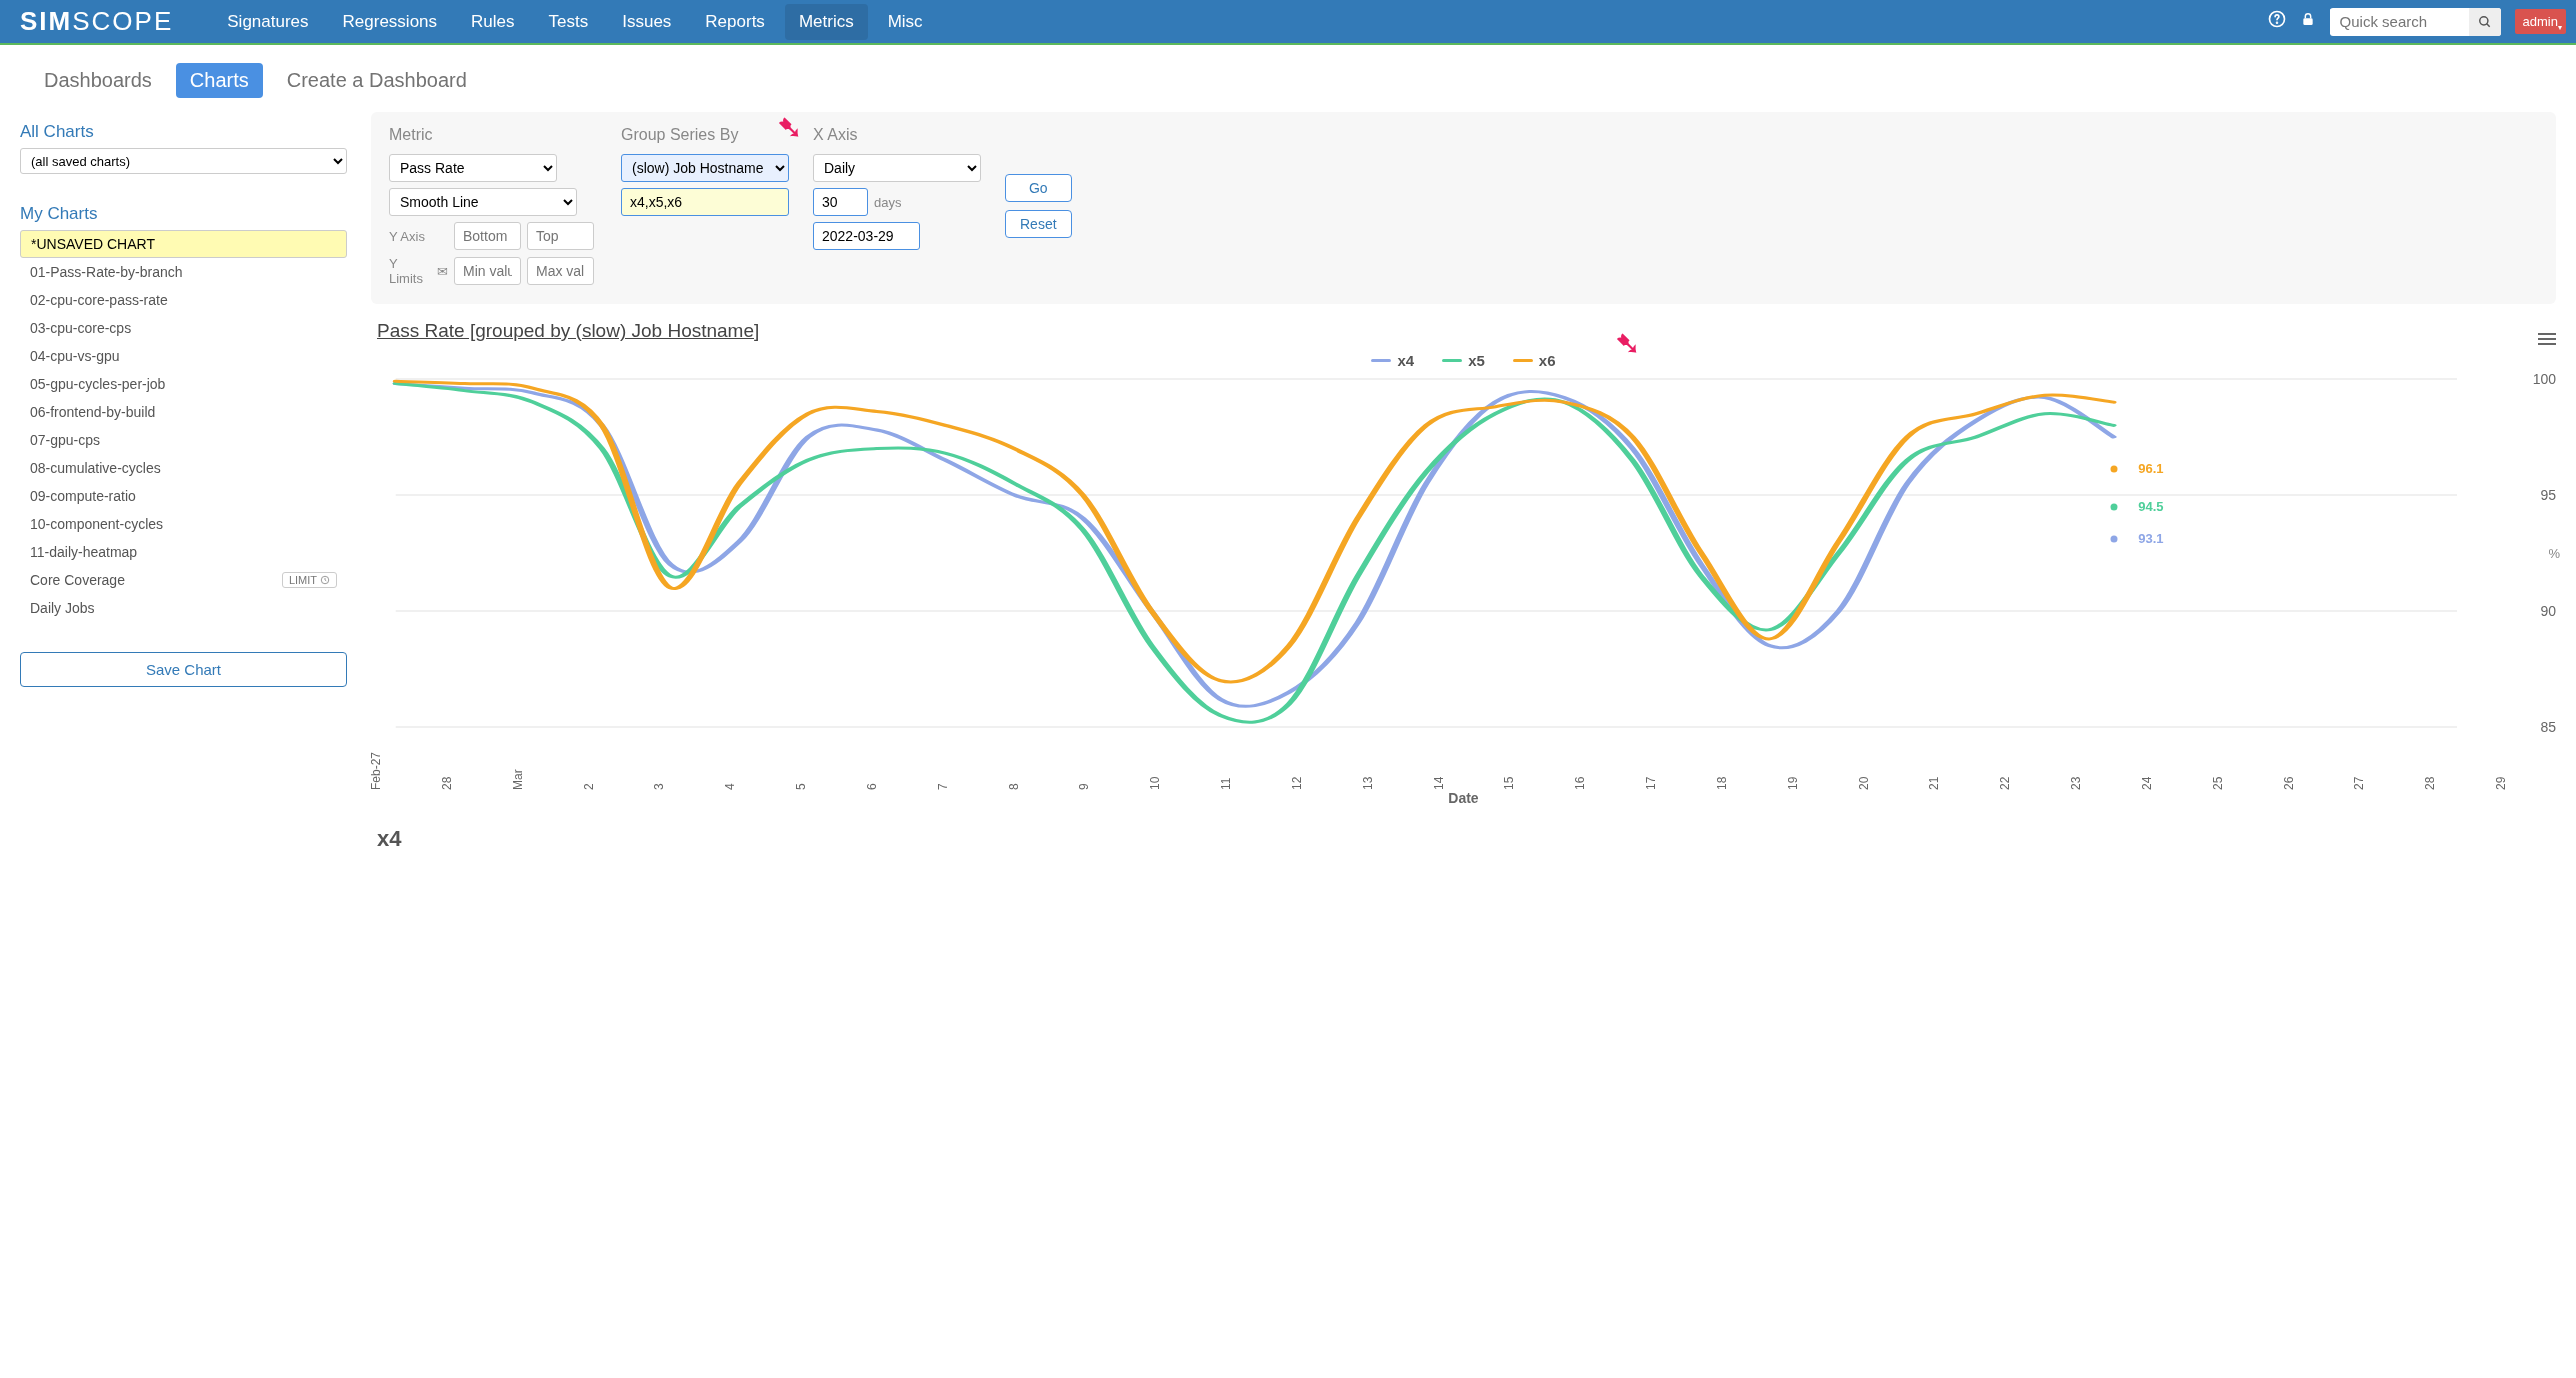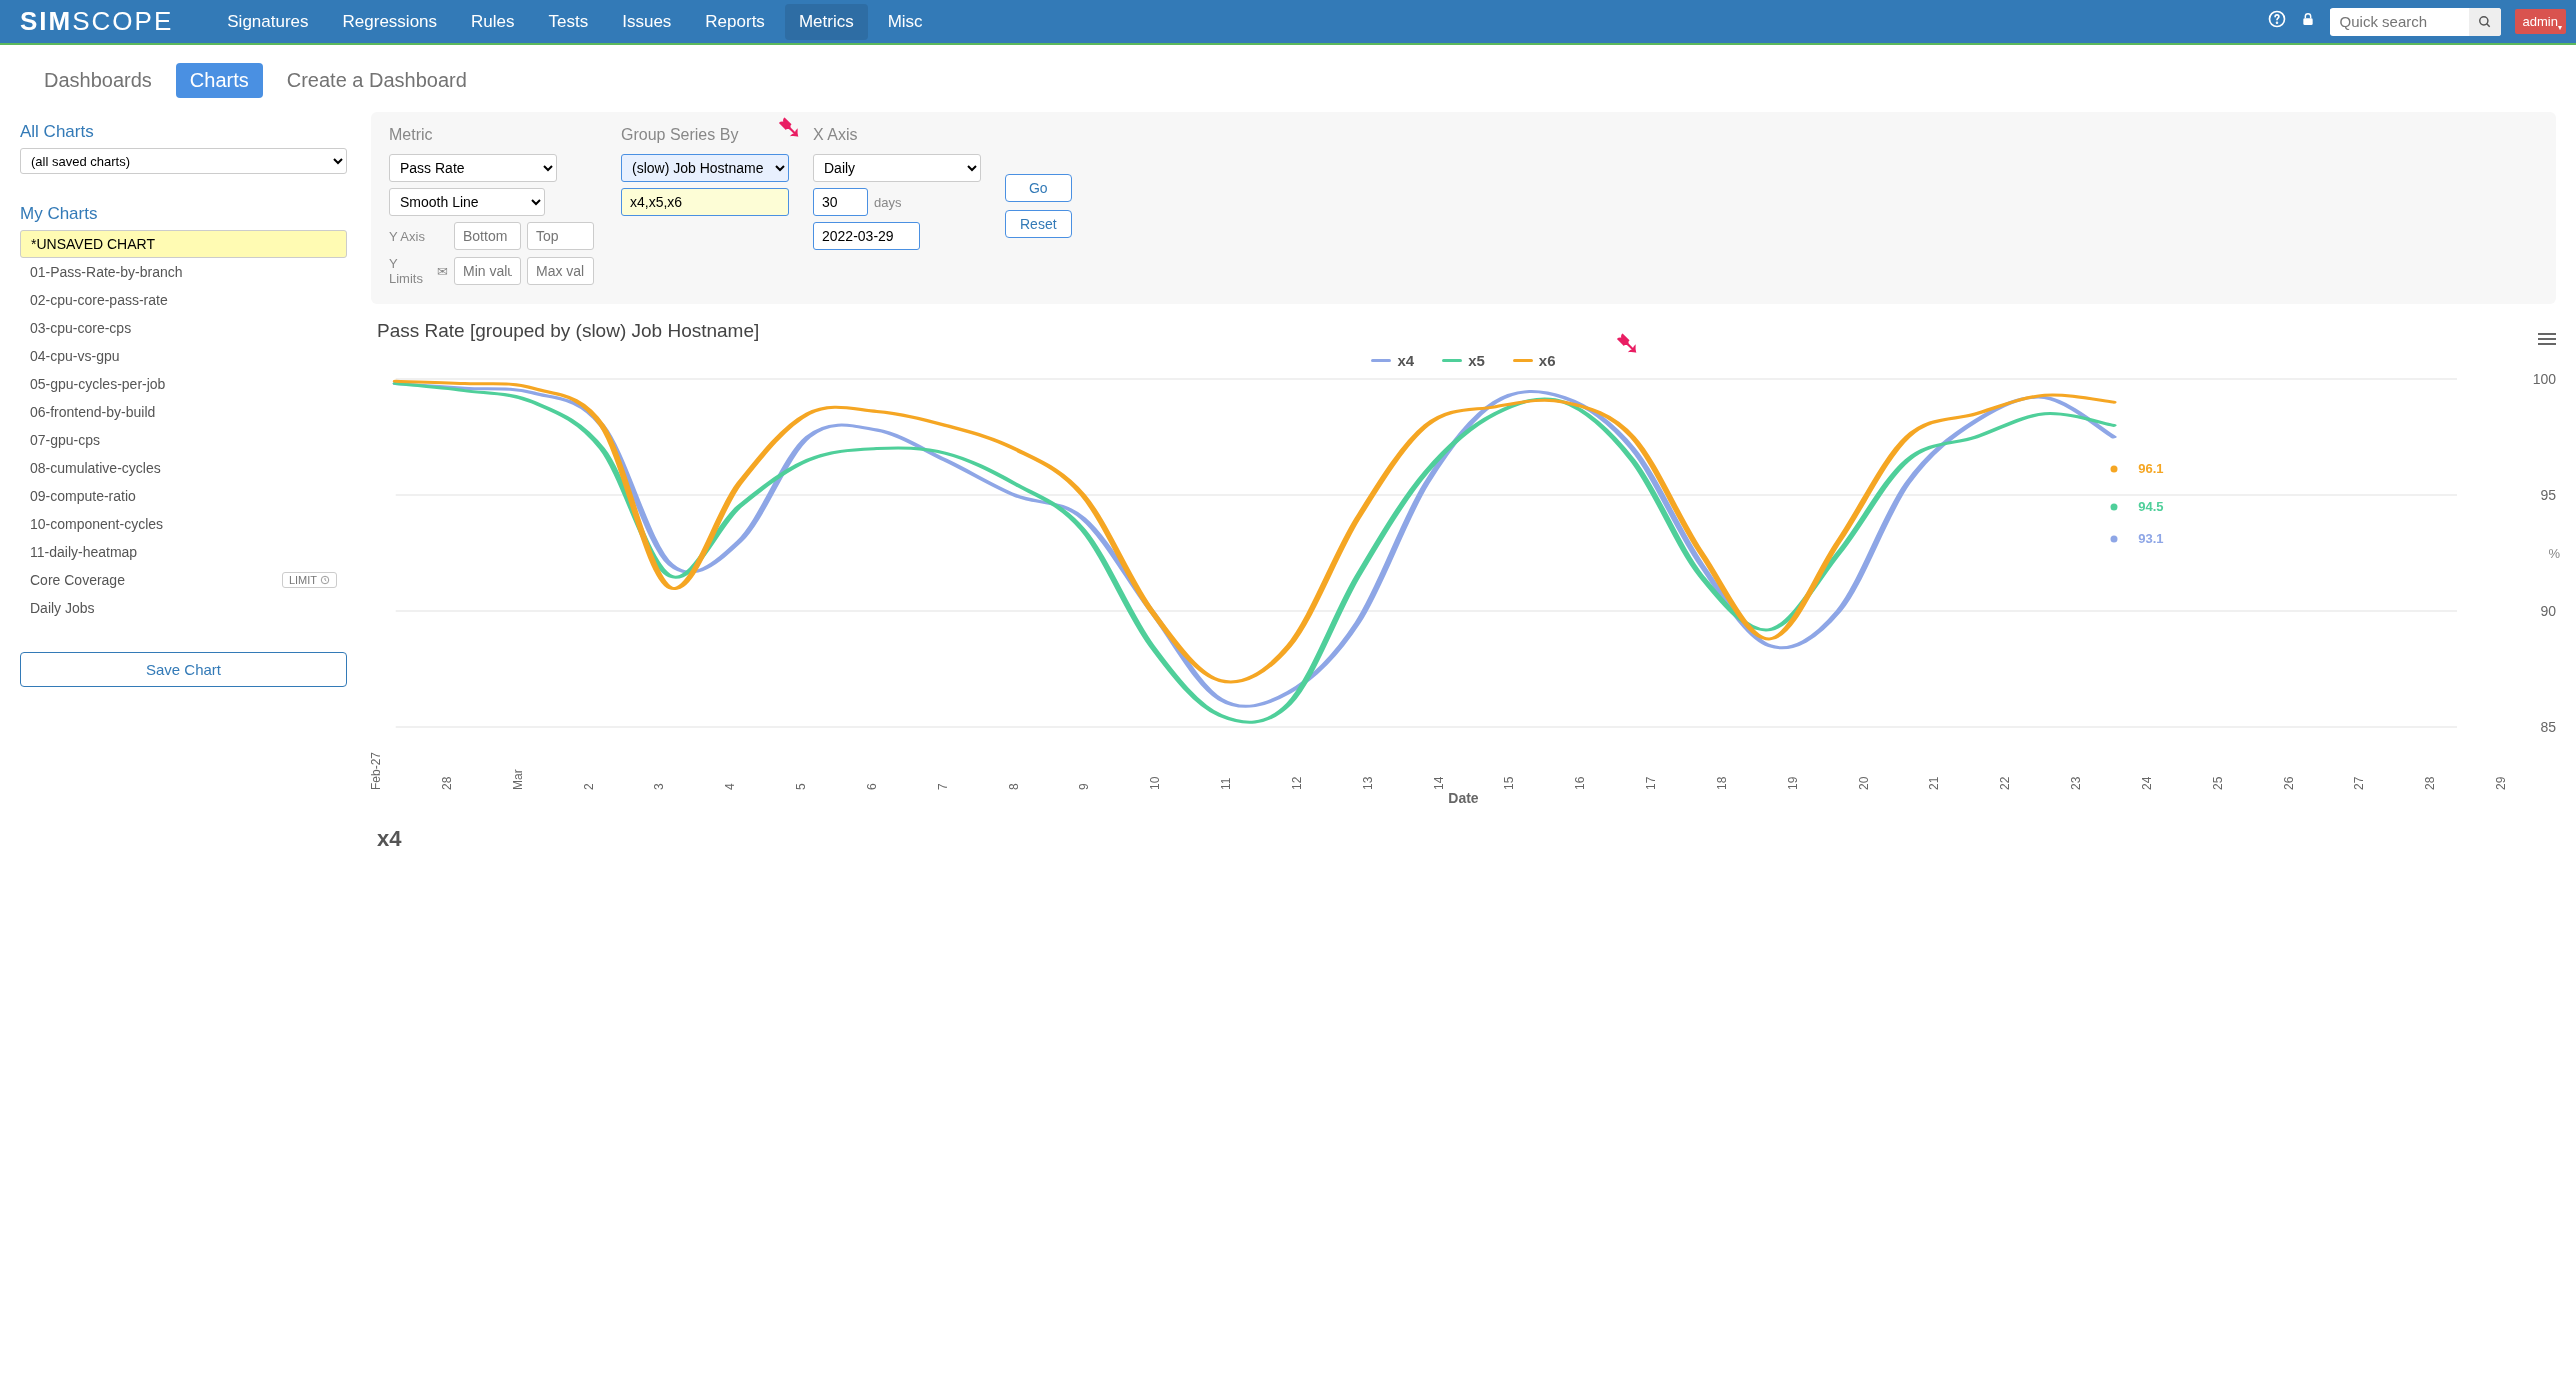--- a/index.html
+++ b/index.html
@@ -50,21 +50,21 @@
 .txt.yellow { background: #fdfdd6; border-color: #4a90e2; }
 .txt.blue { border-color: #4a90e2; }
 .lbl { font-size: 13px; color: #888; display:flex; align-items:center; gap:4px; }
 .row { display: flex; gap: 6px; align-items:center; }
 .filtergrid { display: grid; grid-template-columns: repeat(3, 147px); gap: 5px; }
 .btncol { display:flex; flex-direction:column; gap:8px; justify-content:center; }
 .gbtn { border:1px solid #4a90e2; color:#337ab7; background:#fff; padding:5px 14px; border-radius:4px; font-size:14px; cursor:pointer; }
 
 
 .chartbox { margin-top: 16px; position: relative; }
-.chart-title { font-size: 19px; color: #444; margin: 6px 0 10px 6px; }
+.chart-title { font-size: 19px; color: #444; margin: 6px 0 10px 6px; text-decoration: underline; }
 .burger { position:absolute; right:0; top:10px; cursor:pointer; }
 .burger div { width:18px; height:2px; background:#666; margin:3px 0; }
 .legend { display:flex; justify-content:center; gap:28px; margin-bottom:6px; font-size:15px; font-weight:600; }
 .legend span { display:inline-flex; align-items:center; gap:6px; }
 .legend i { width:20px; height:3px; display:inline-block; border-radius:2px; }
 .plot { position:relative; height:356px; border:0; }
 .plot svg { width:100%; height:100%; }
 .ytick { position:absolute; right:0; font-size:14px; color:#666; transform:translateY(-50%); }
 .ypct { position:absolute; right:-4px; top:50%; transform:translateY(-50%); color:#888; font-size:13px; }
 .xtick-area { position:relative; height:55px; margin-left:12px; margin-right:48px; }
@@ -184,21 +184,21 @@
       </ul>
     <button class="save-btn">Save Chart</button>
   </div>
 
   <div class="content">
 
     <div class="filterpanel">
       <div class="fcol" style="width:208px">
         <h4>Metric</h4>
         <select class="sel" style="width:168px"><option>Pass Rate</option></select>
-        <select class="sel" style="width:156px"><option>Smooth Line</option></select>
+        <select class="sel" style="width:188px"><option>Smooth Line</option></select>
         <div class="row">
           <span class="lbl" style="width:59px">Y Axis</span>
           <input class="txt" style="width: 67px;" placeholder="Bottom">
           <input class="txt" style="width: 67px;" placeholder="Top">
         </div>
         <div class="row">
           <span class="lbl" style="width:59px"><span>Y Limits</span> ✉</span>
           <input class="txt" style="width: 67px;" placeholder="Min value">
           <input class="txt" style="width: 67px;" placeholder="Max value">
         </div>

